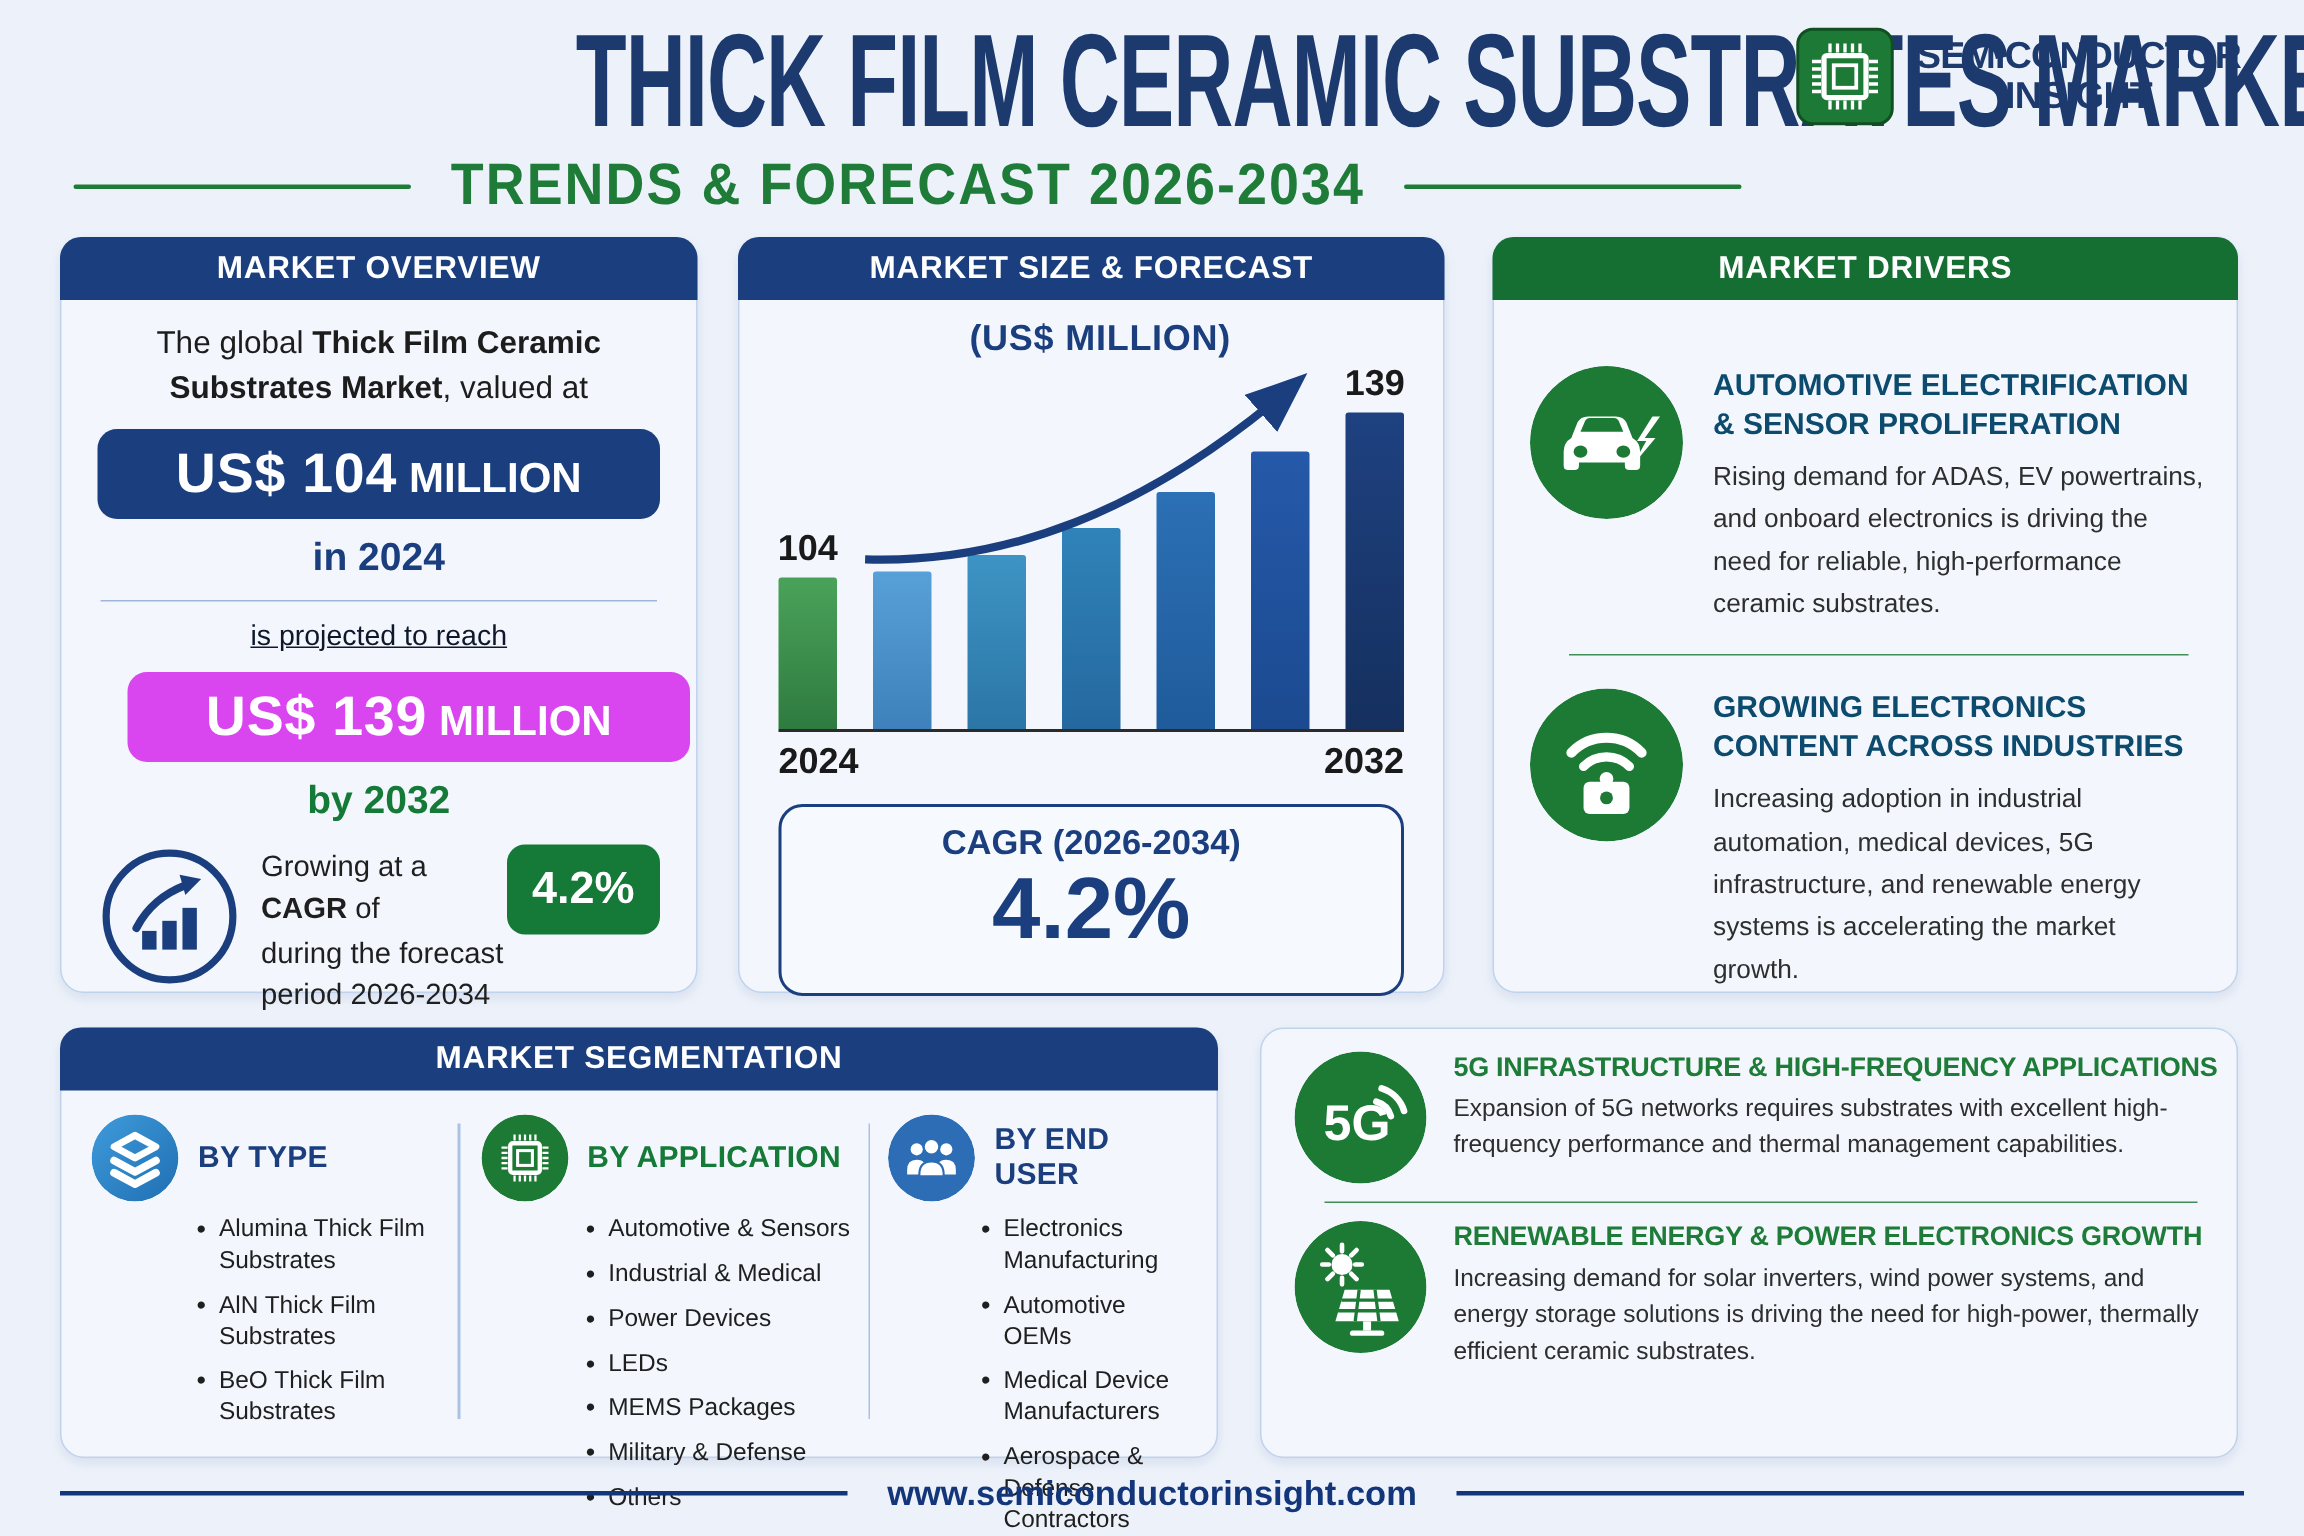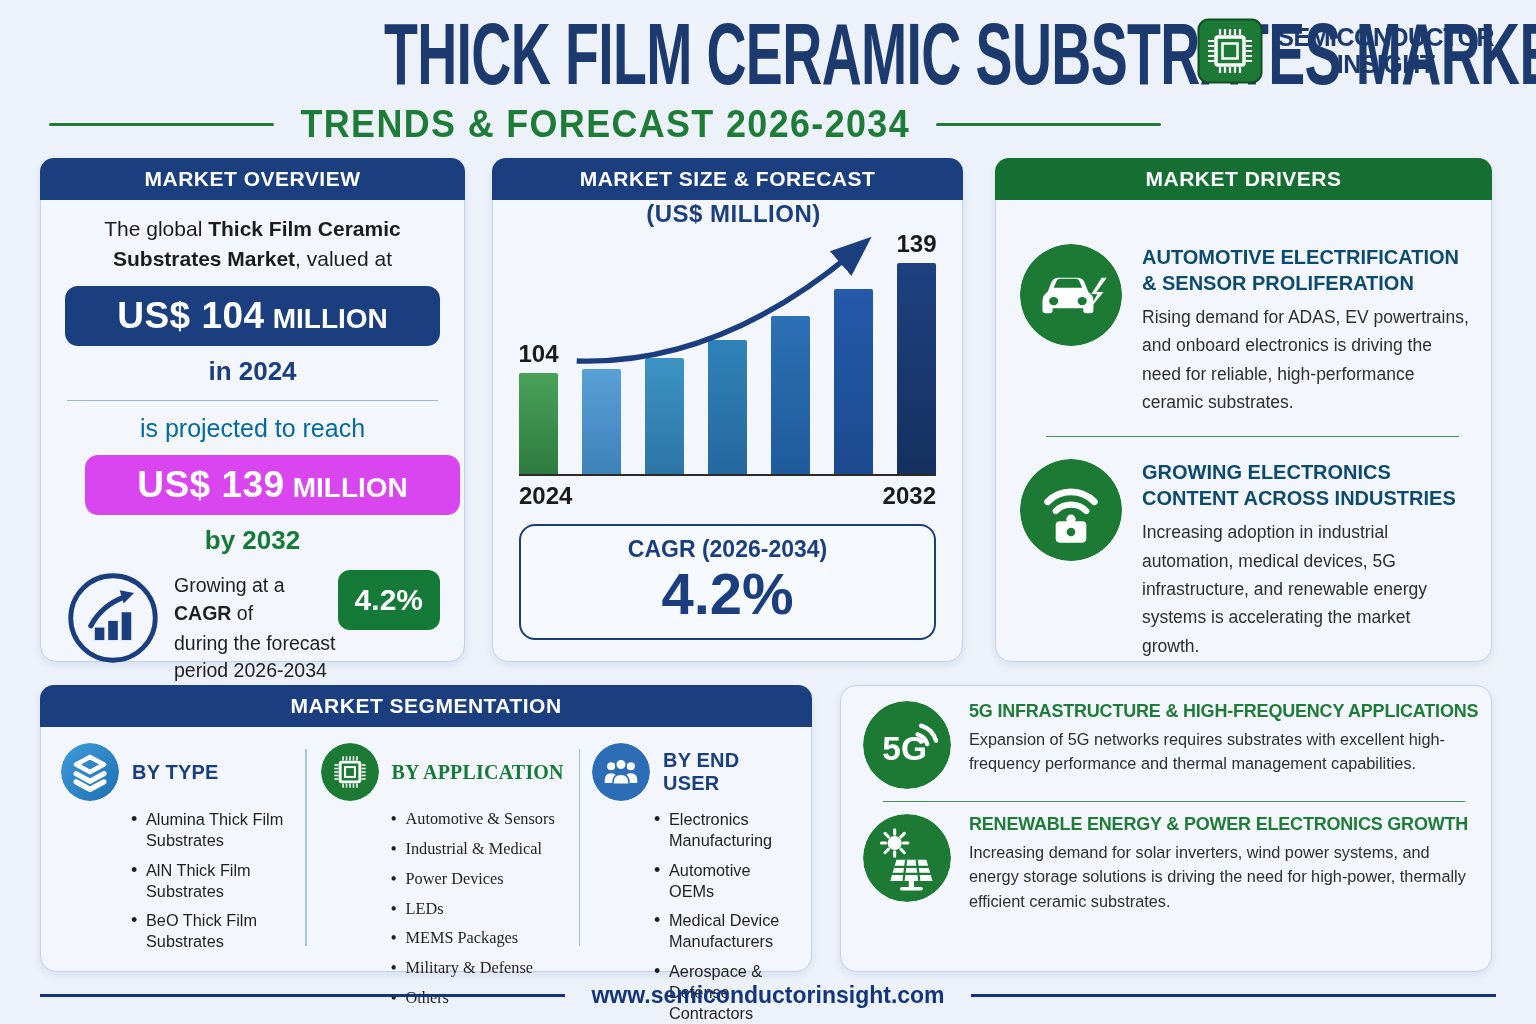--- a/index.html
+++ b/index.html
@@ -47,57 +47,57 @@
   .ov-intro b { font-weight:700; }
   .badge { margin:12px auto 0; border-radius:13px; color:#fff; font-weight:800;
     padding:9px 6px; width:100%; }
   .badge .amt { font-size:37px; letter-spacing:0.5px; }
   .badge .unit { font-size:28px; margin-left:8px; }
   .bg-navy { background:#1b3f7e; }
   .bg-green { background:#d946ef;margin-left:20px; }
   .period { margin-top:10px; font-size:26px; font-weight:800; }
   .t-navy { color:#1b3f7e; } .t-green { color:#157a38; }
   .ov-divider { border:none; border-top:1.5px solid #9fb6d9; margin:13px 2px; }
-  .ov-projected { font-size:25px; color:#0369a1; }
+  .ov-projected { font-size:19px; color:#0f172a;text-decoration:underline; }
   .growth { margin-top:14px; display:flex; align-items:flex-start; text-align:left; }
   .growth-text { flex:1; padding-left:13px; font-size:19.5px; color:#1f1f1f; line-height:1.4; }
   .growth-top { display:flex; justify-content:space-between; align-items:center; }
   .pill { background:#157a38; color:#fff; font-weight:800; font-size:30px;
     padding:9px 17px; border-radius:12px; }
   
   .size { left:492px; top:158px; width:471px; height:504px; }
-  .unit-title { text-align:center; font-size:24px; font-weight:800; color:#1b3f7e; letter-spacing:0.5px;padding-left:12px; }
+  .unit-title { margin-top:12px; text-align:center; font-size:24px; font-weight:800; color:#1b3f7e; letter-spacing:0.5px;padding-left:12px; }
   .chart { position:relative; margin:4px 26px 0; height:244px;
     border-bottom:2.5px solid #2b2b2b; display:flex; align-items:flex-end;
     justify-content:space-between; }
   .bar-wrap { display:flex; flex-direction:column; align-items:center; justify-content:flex-end; width:39px; }
   .bar-label { font-size:24px; font-weight:700; color:#1a1a1a; margin-bottom:5px; }
   .bar { width:39px; border-radius:2px 2px 0 0; }
   .arrow-svg { position:absolute; left:0; top:0; width:100%; height:100%; pointer-events:none; }
   .x-labels { display:flex; justify-content:space-between; margin:6px 26px 0; font-size:24px; font-weight:700; color:#1a1a1a; }
   .cagr-box { margin:14px 26px 0; border:2.5px solid #1b3f7e; border-radius:16px;
-    text-align:center; padding:10px 6px 12px; background:#f6f9fe; }
+    text-align:center; padding:10px 6px 24px; background:#f6f9fe; }
   .cagr-box .cagr-label { font-size:23px; font-weight:800; color:#1b3f7e; }
   .cagr-box .cagr-value { font-size:58px; font-weight:800; color:#1b3f7e; line-height:1.08; }
 
   
   .drivers { left:995px; top:158px; width:497px; height:504px; }
   .dr-body { padding:44px 22px 10px 24px; }
   .drive-item { display:flex; gap:20px; align-items:flex-start; }
   .circle-icon { flex:0 0 auto; border-radius:50%; }
   .drive-title { font-size:20px; font-weight:800; color:#0c4a6e; line-height:1.3; margin-bottom:7px; }
   .drive-body { font-size:17.5px; color:#2e2e2e; line-height:1.62; }
   .dr-divider { border:none; border-top:1.5px solid #1e7c38; margin:20px 10px 22px 26px; opacity:0.85; }
 
   
   .segmentation { left:40px; top:685px; width:772px; height:287px; }
   .seg-body { display:flex; padding:16px 8px 8px 20px; height:calc(100% - 42px); }
   .seg-col { padding-right:10px; }
   .seg-col-1 { flex:0 0 244px; }
-  .seg-col-2 { flex:0 0 272px; padding-left:14px;font-family:Liberation Serif, serif; }
+  .seg-col-2 { flex:0 0 272px; padding-left:14px; }
   .seg-col-3 { flex:1; padding-left:12px; }
   .seg-vline { width:1.5px; background:#a9c3e4; margin:6px 0 16px; }
   .col-head { display:flex; align-items:center; gap:13px; }
   .col-title { font-size:20px; font-weight:800; letter-spacing:0.2px; }
   .seg-list { list-style:none; margin:8px 0 0 70px; }
   .seg-col-3 .seg-list { margin-left:62px; font-size:15.3px; }
   .seg-list li { position:relative; padding-left:15px; font-size:16.3px; color:#1f1f1f;
     line-height:1.28; margin-bottom:9px; }
   .seg-list li::before { content:"•"; position:absolute; left:0; top:-1px; font-size:18px; color:#1f1f1f; }
 

